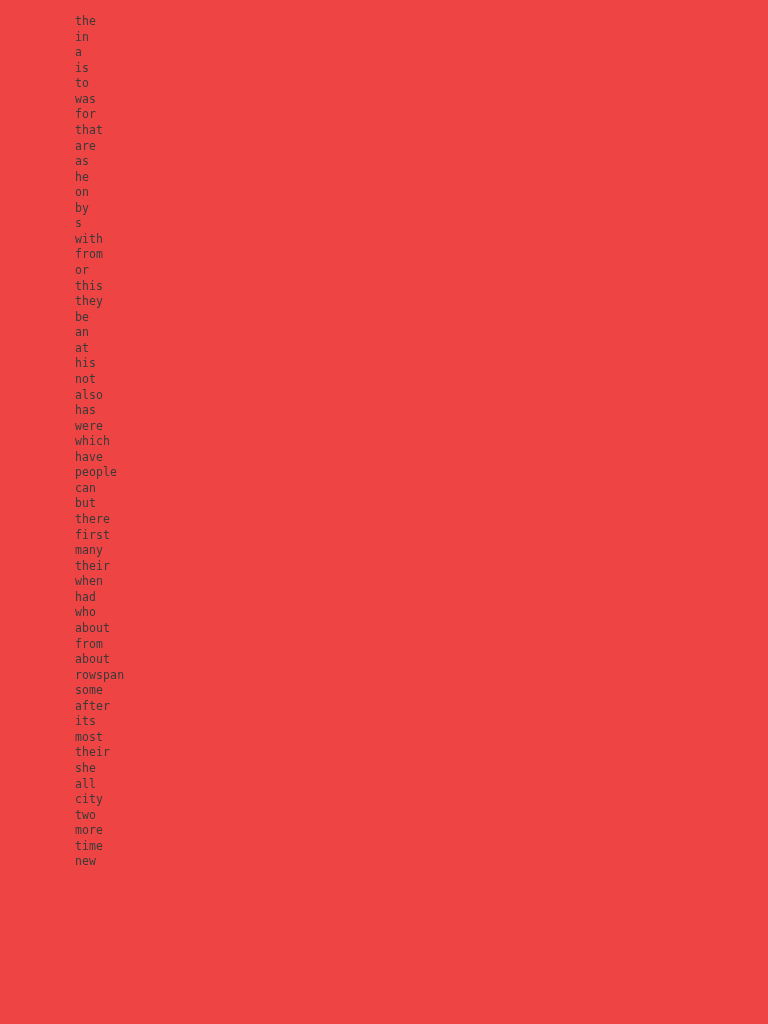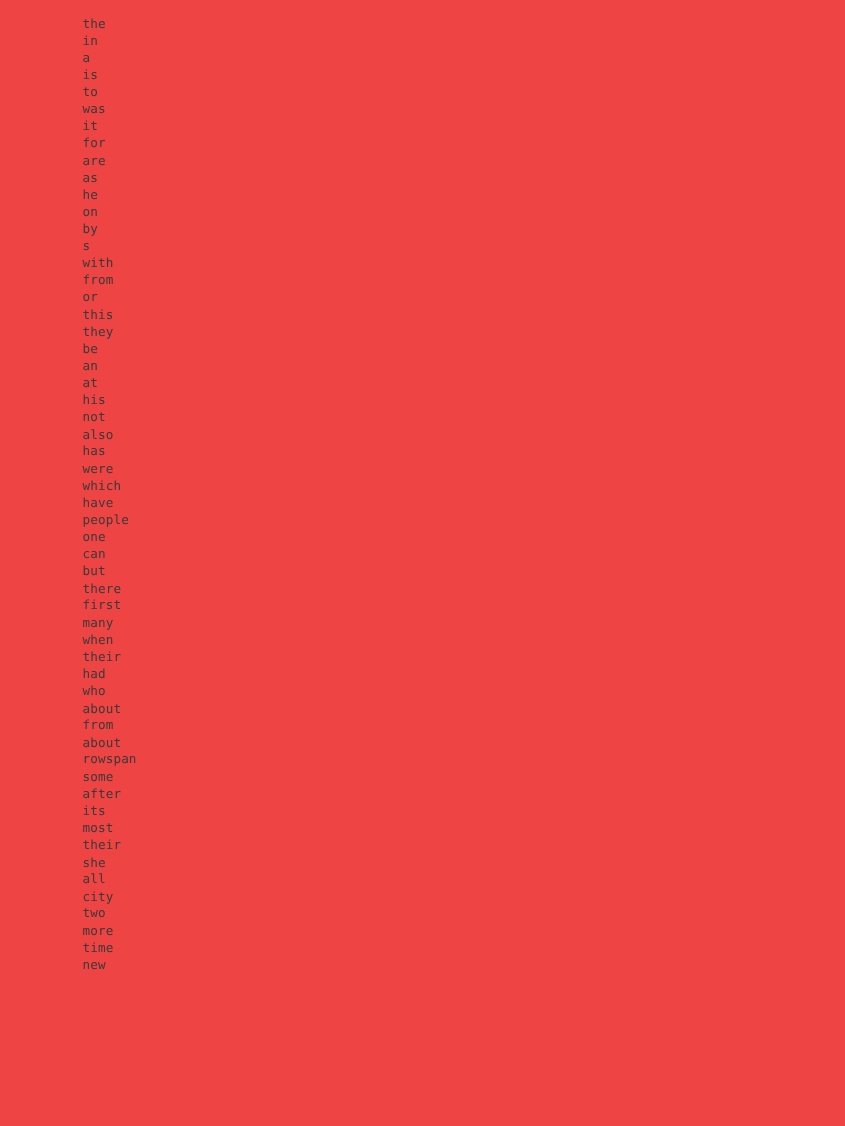--- a/index.html
+++ b/index.html
@@ -40,22 +40,22 @@
 <body>
 
 <div class="page">
   <ul class="word-list">
       <li class="word-item">the</li>
       <li class="word-item">in</li>
       <li class="word-item">a</li>
       <li class="word-item">is</li>
       <li class="word-item">to</li>
       <li class="word-item">was</li>
-      <li class="word-item">it</li>
       <li class="word-item">for</li>
+      <li class="word-item">that</li>
       <li class="word-item">are</li>
       <li class="word-item">as</li>
       <li class="word-item">he</li>
       <li class="word-item">on</li>
       <li class="word-item">by</li>
       <li class="word-item">s</li>
       <li class="word-item">with</li>
       <li class="word-item">from</li>
       <li class="word-item">or</li>
       <li class="word-item">this</li>
@@ -64,28 +64,27 @@
       <li class="word-item">an</li>
       <li class="word-item">at</li>
       <li class="word-item">his</li>
       <li class="word-item">not</li>
       <li class="word-item">also</li>
       <li class="word-item">has</li>
       <li class="word-item">were</li>
       <li class="word-item">which</li>
       <li class="word-item">have</li>
       <li class="word-item">people</li>
-      <li class="word-item">one</li>
       <li class="word-item">can</li>
       <li class="word-item">but</li>
       <li class="word-item">there</li>
       <li class="word-item">first</li>
       <li class="word-item">many</li>
+      <li class="word-item">their</li>
       <li class="word-item">when</li>
-      <li class="word-item">their</li>
       <li class="word-item">had</li>
       <li class="word-item">who</li>
       <li class="word-item">about</li>
       <li class="word-item">from</li>
       <li class="word-item">about</li>
       <li class="word-item">rowspan</li>
       <li class="word-item">some</li>
       <li class="word-item">after</li>
       <li class="word-item">its</li>
       <li class="word-item">most</li>

